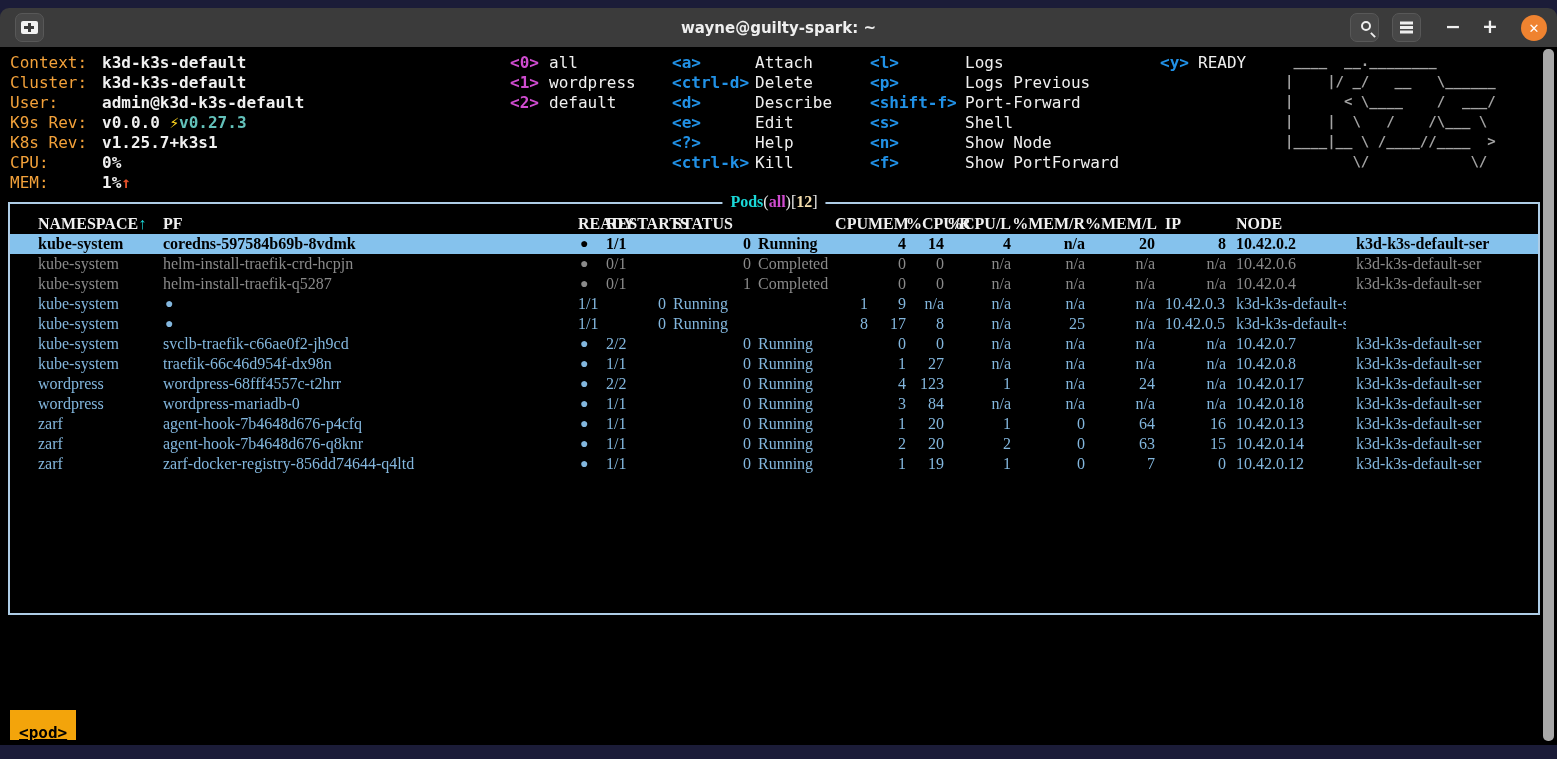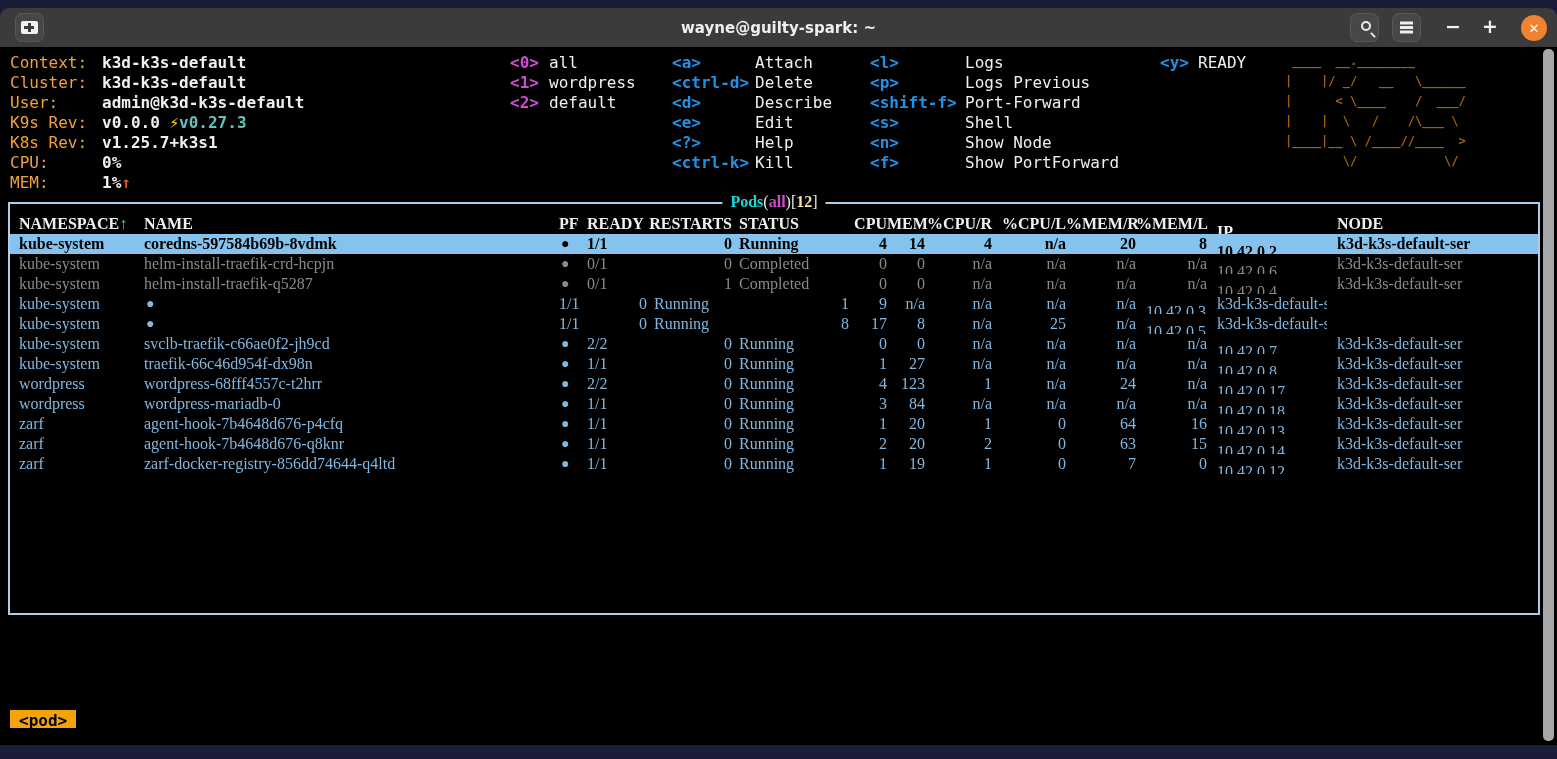--- a/index.html
+++ b/index.html
@@ -65,60 +65,60 @@
   .keycol-b { left:870px; }
   .keycol-c { left:1160px; }
   .key-row { display:flex; height:20px; }
   .keycol-ns .key { width:39px; color:#cf4ccf; font-weight:bold; }
   .keycol-a .key { width:83px; color:#2191e6; font-weight:bold; }
   .keycol-b .key { width:95px; color:#2191e6; font-weight:bold; }
   .keycol-c .key { width:38px; color:#2191e6; font-weight:bold; }
   .key-desc { color:#f0f0f0; white-space:pre; }
 
   .ascii-logo {
-    position:absolute; left:1285px; top:4px; color:#a16207; font-weight:bold;
-    white-space:pre; font-size:12px; line-height:20px;
+    position:absolute; left:1285px; top:4px; color:#a3a3a3; font-weight:bold;
+    white-space:pre; font-size:14px; line-height:20px;
   }
 
   
   .pods-box {
     position:absolute; left:8px; top:155px; width:1532px; height:413px;
     border:2px solid #aecde6;
     font-family:Liberation Serif, serif;
   }
   .pods-title {
     position:absolute; top:-12px; left:50%; transform:translateX(-50%);
     background:#000; padding:0 8px; white-space:nowrap; font-weight:bold;
   }
   .pt-res { color:#1ad8d8; }
   .pt-paren { color:#e8e8e8; font-weight:normal; }
   .pt-scope { color:#cf4ccf; }
   .pt-count { color:#f6dfae; }
 
   .t-row {
-    display:grid; height:20px; padding-left:9px;
+    display:grid; height:20px; padding-left:28px;
     grid-template-columns:125px 415px 28px 60px 85px 117px 38px 38px 67px 74px 70px 71px 120px 1fr;
     white-space:pre; overflow:hidden;
   }
   .t-head { color:#f0f0f0; font-weight:bold; margin-top:10px; }
   .sort-arrow { color:#1ad8d8; }
   .cell-r { text-align:right; }
   .cell-status { padding-left:7px; }
-  .cell-ip { padding-left:10px;margin-top:8px; }
+  .cell-ip { padding-left:10px; }
   .cell-node { padding-left:10px; overflow:hidden; }
   .cell-pf { padding-left:2px; font-size:14px; }
 
   .pod-row { color:#83b7de; cursor:pointer; }
   .pod-row.completed { color:#8a8a8a; }
   .pod-row.selected { background:#85c2ed; color:#000; font-weight:bold; }
 
   
   .crumb {
-    position:absolute; left:10px; top:663px; height:18px; line-height:22px;
-    background:#f3a40b; color:#000; font-weight:bold; padding:0 9px;
+    position:absolute; left:10px; top:663px; height:30px; line-height:22px;
+    background:#f3a40b; color:#000; font-weight:bold; padding:12px 9px;text-decoration:underline;
   }
 
   
   .scrollbar {
     position:absolute; right:3px; top:2px; width:11px; height:692px;
     background:#a8a8a8; border-radius:5px; cursor:grab;
   }
   .desktop-bottom { height:14px; background:#1b1c38; }
 </style>
 </head>
@@ -296,21 +296,20 @@
 |____|__ \ /____//____  &gt;
         \/            \/</div>
 
   <div class="pods-box">
     <div class="pods-title">
       <span class="pt-res">Pods</span><span class="pt-paren">(</span><span class="pt-scope">all</span><span class="pt-paren">)</span><span class="pt-paren">[</span><span class="pt-count">12</span><span class="pt-paren">]</span>
     </div>
 
     <div class="t-row t-head">
       <span><span>NAMESPACE</span><span class="sort-arrow">↑</span></span>
-      <span>NAME</span>
       <span>PF</span>
       <span>READY</span>
       <span class="cell-r">RESTARTS</span>
       <span class="cell-status">STATUS</span>
       <span class="cell-r">CPU</span>
       <span class="cell-r">MEM</span>
       <span class="cell-r">%CPU/R</span>
       <span class="cell-r">%CPU/L</span>
       <span class="cell-r">%MEM/R</span>
       <span class="cell-r">%MEM/L</span>

